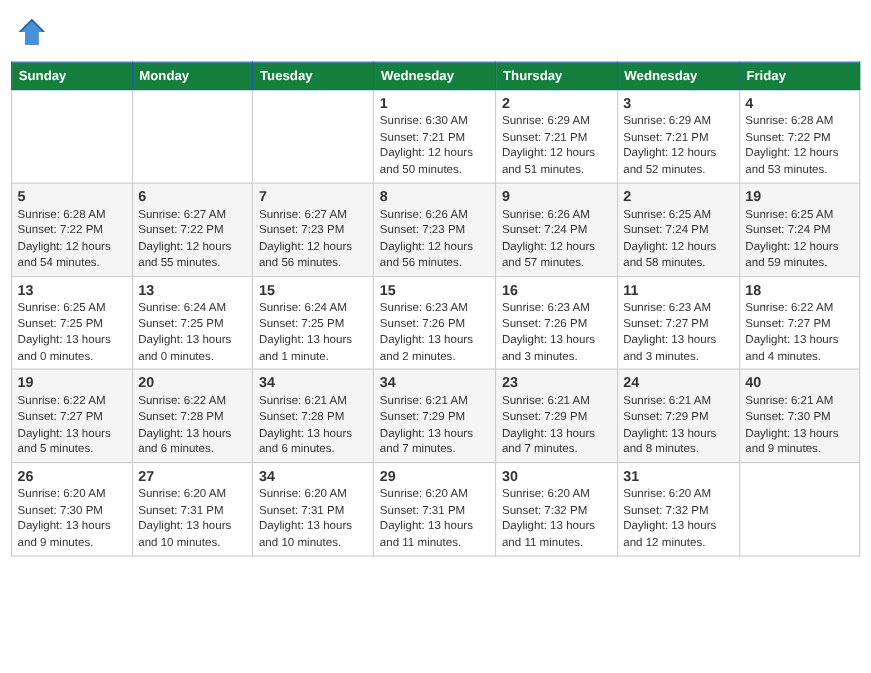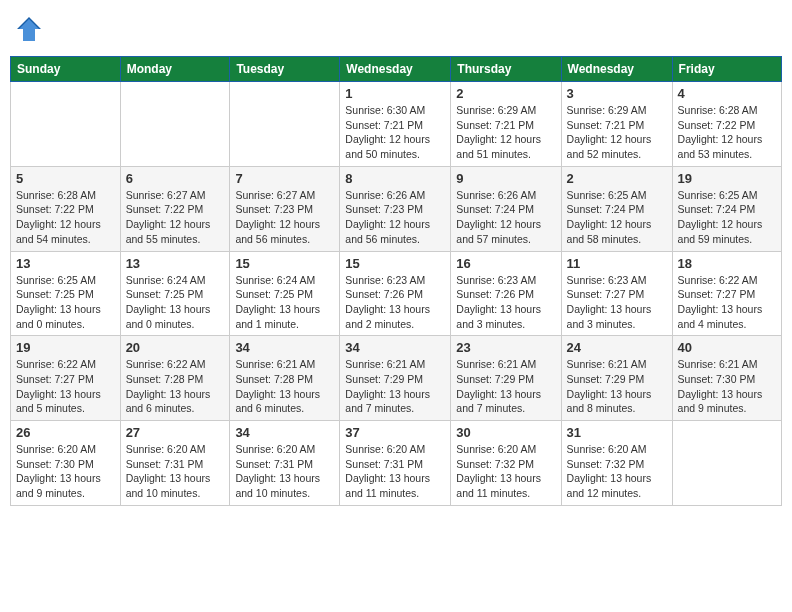--- a/index.html
+++ b/index.html
@@ -335,21 +335,21 @@
 and 10 minutes.</div>
         </td>
         <td>
           <span class="day-number">34</span>
           <div class="day-info" style="white-space: pre-line;">Sunrise: 6:20 AM
 Sunset: 7:31 PM
 Daylight: 13 hours
 and 10 minutes.</div>
         </td>
         <td>
-          <span class="day-number">37</span>
+          <span class="day-number">29</span>
           <div class="day-info" style="white-space: pre-line;">Sunrise: 6:20 AM
 Sunset: 7:31 PM
 Daylight: 13 hours
 and 11 minutes.</div>
         </td>
         <td>
           <span class="day-number">30</span>
           <div class="day-info" style="white-space: pre-line;">Sunrise: 6:20 AM
 Sunset: 7:32 PM
 Daylight: 13 hours

